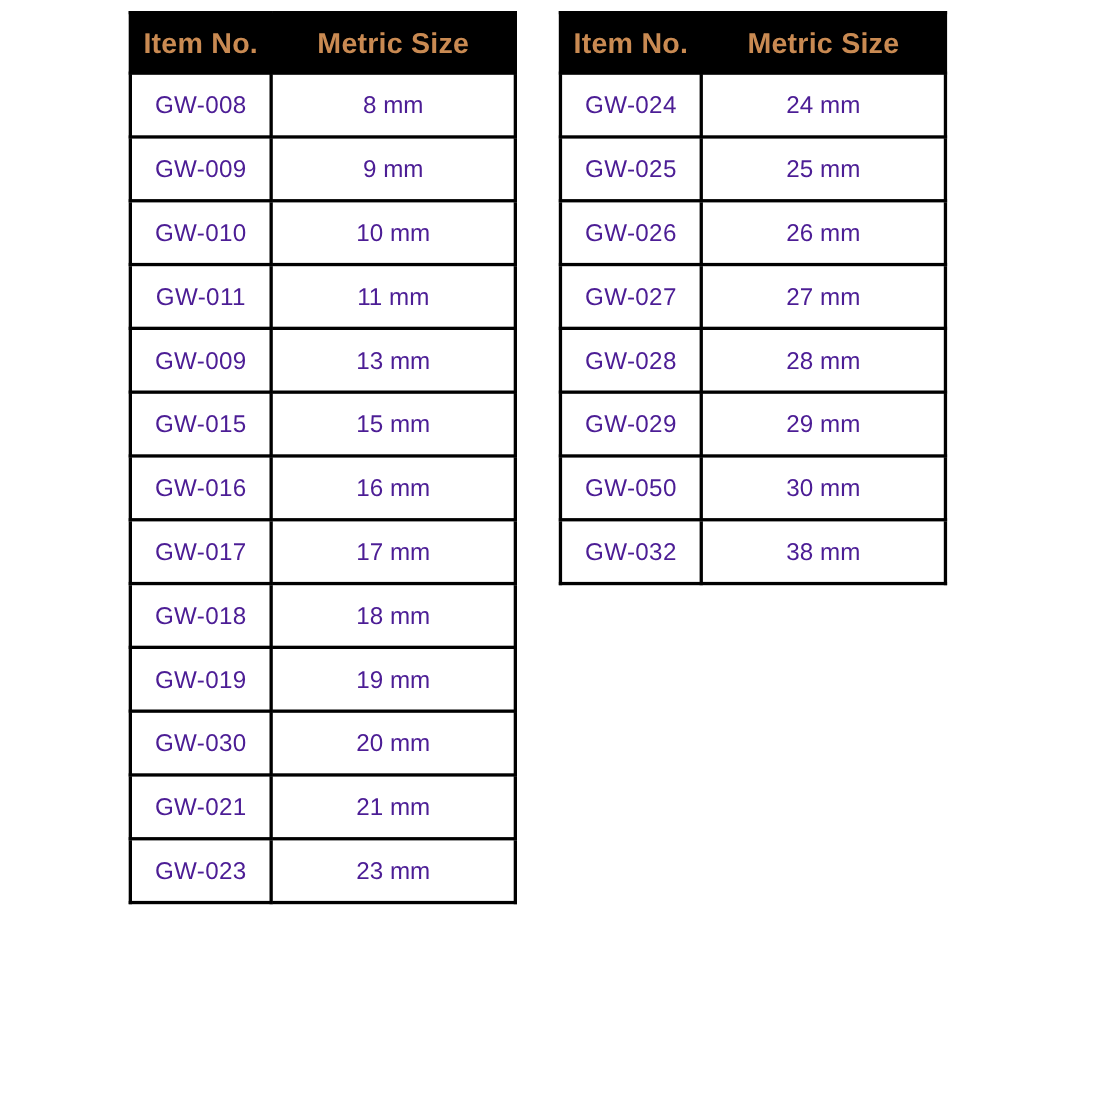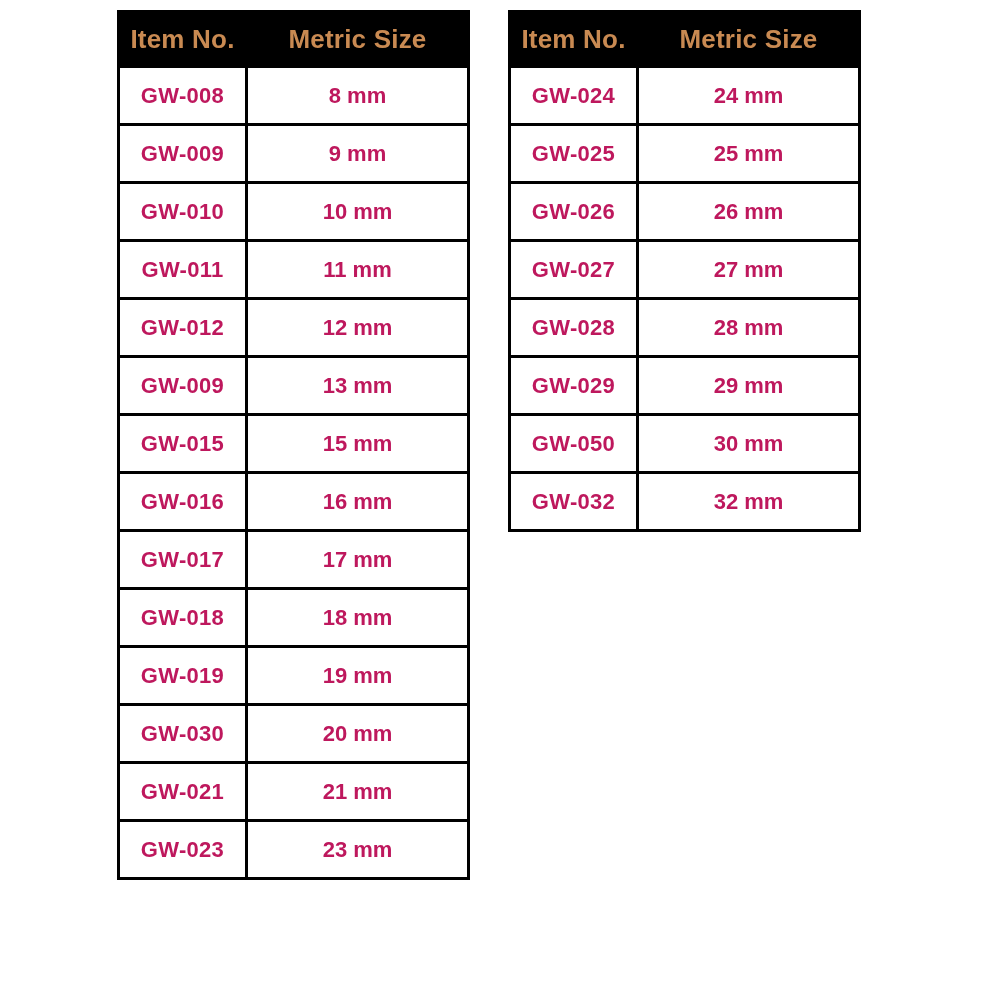--- a/index.html
+++ b/index.html
@@ -41,24 +41,24 @@
   table.spec thead th {
     background: #000000;
     color: #c98a52;
     font-size: 26px;
     font-weight: bold;
     height: 52px;
     letter-spacing: 0.2px;
   }
   table.spec tbody td {
     background: #ffffff;
-    color: #be185d;
+    color: #4c1d95;
     font-size: 23px;
     height: 55px;
-    font-weight: bold;
+    font-weight: normal;
   }
   table.spec tbody td.item {
     font-size: 22px;
     letter-spacing: 0.3px;
   }
   table.spec tbody td.size {
     font-size: 22px;
   }
   
   #table-left col.c-item { width: 128px; }
@@ -92,24 +92,20 @@
             <td class="item">GW-009</td>
             <td class="size">9 mm</td>
           </tr>
           <tr>
             <td class="item">GW-010</td>
             <td class="size">10 mm</td>
           </tr>
           <tr>
             <td class="item">GW-011</td>
             <td class="size">11 mm</td>
-          </tr>
-          <tr>
-            <td class="item">GW-012</td>
-            <td class="size">12 mm</td>
           </tr>
           <tr>
             <td class="item">GW-009</td>
             <td class="size">13 mm</td>
           </tr>
           <tr>
             <td class="item">GW-015</td>
             <td class="size">15 mm</td>
           </tr>
           <tr>
@@ -180,19 +176,19 @@
           <tr>
             <td class="item">GW-029</td>
             <td class="size">29 mm</td>
           </tr>
           <tr>
             <td class="item">GW-050</td>
             <td class="size">30 mm</td>
           </tr>
           <tr>
             <td class="item">GW-032</td>
-            <td class="size">32 mm</td>
+            <td class="size">38 mm</td>
           </tr>
         </tbody>
     </table>
   </div>
 
 </div>
 
 </body></html>

